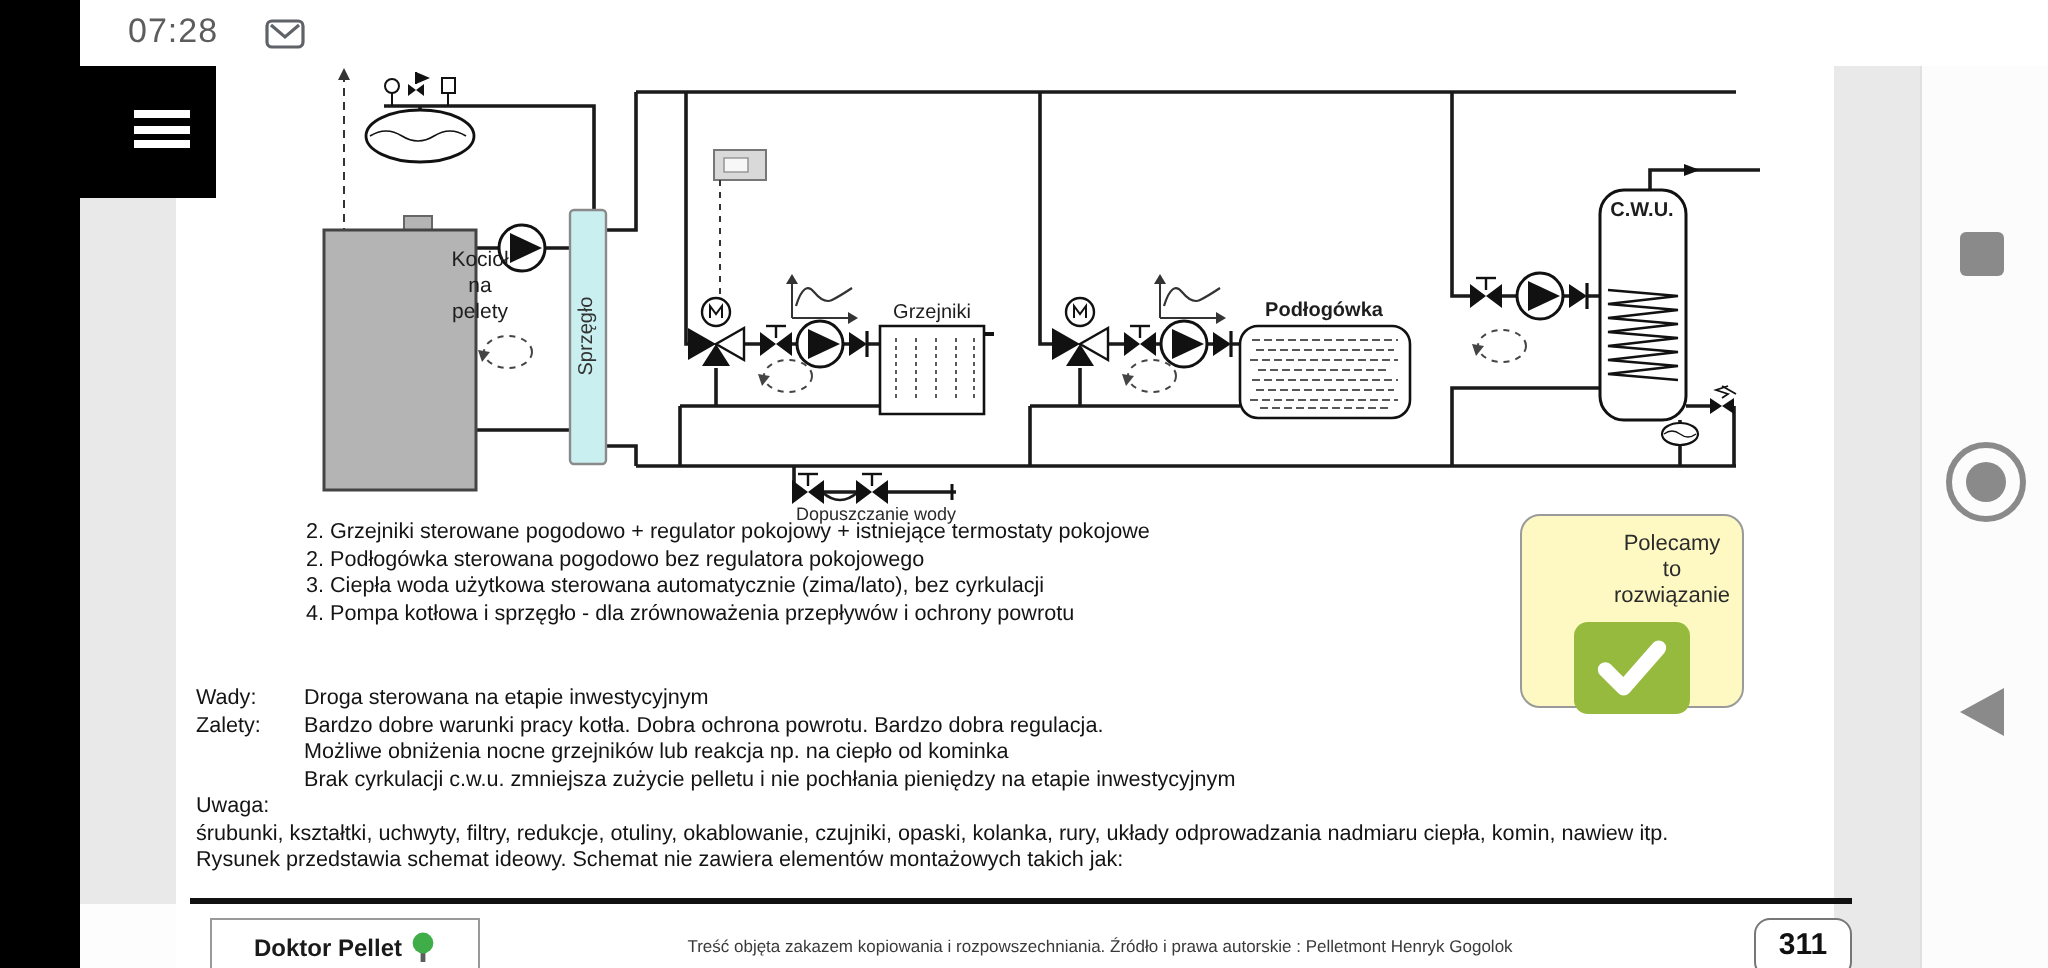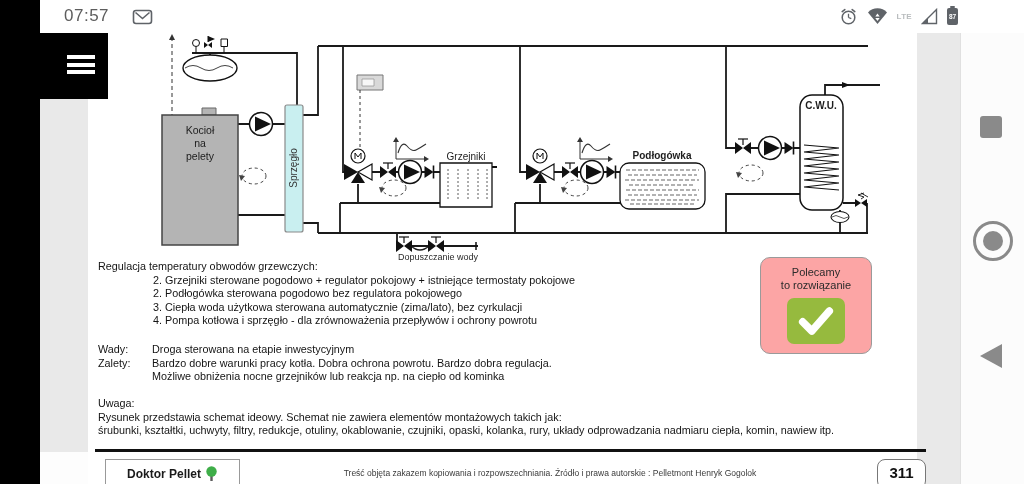--- a/index.html
+++ b/index.html
@@ -58,68 +58,47 @@
   .doc{font-size:10.8px;line-height:13.5px;color:#141414;}
   .reg-block{left:98px;top:260px;width:660px;}
   .reg-items{margin-left:55px;}
   .pc-block{left:98px;top:343px;width:700px;}
   .row{display:flex;}
   .row .lbl{width:54px;flex-shrink:0;}
   .note-block{left:98px;top:397px;width:770px;}
 
   
   .recommend{left:760px;top:257px;width:110px;height:95px;border:1.5px solid #9a9a9a;
-             border-radius:10px;background:#fca5a5;text-align:center;}
+             border-radius:10px;background:#fef9c3;text-align:center;}
   .recommend-text{margin-top:8px;font-size:11px;line-height:13px;color:#2b2b2b;white-space:pre-line;}
   .recommend-check{margin:6px auto 0;width:58px;height:46px;border-radius:7px;
                    background:var(--recommend-green,#96ba3e);display:flex;align-items:center;justify-content:center;}
 
   
   .footer-line{left:95px;top:449px;width:831px;height:2.5px;background:#111;}
   .brand-box{left:105px;top:459px;width:133px;height:28px;border:1px solid #999;background:#fff;
              display:flex;align-items:center;justify-content:center;gap:4px;}
   .brand-text{font-size:12px;font-weight:bold;color:#1a1a1a;}
   .copyright{left:250px;top:468px;width:600px;text-align:center;font-size:8.5px;color:#3a3a3a;}
   .page-badge{left:877px;top:459px;width:47px;height:28px;border:1.5px solid #777;border-radius:8px;
               background:#fff;text-align:center;line-height:26px;font-size:15px;font-weight:bold;}
-  .pre{white-space:pre-line;}
+  .pre{white-space:pre-line;padding-left:40px;}
 </style>
 </head>
 <body>
 
 <div class="abs camera-cutout"></div>
 
 <header class="abs status-bar">
-  <span class="abs clock-time">07:57</span>
+  <span class="abs clock-time">07:28</span>
   <span class="abs gmail-wrap">
     <svg width="21" height="16" viewBox="0 0 21 16">
       <rect x="1.5" y="1.5" width="18" height="13" rx="2.5" fill="none" stroke="#5f6368" stroke-width="1.6"></rect>
       <path d="M3.5,3.5 L10.5,9.5 L17.5,3.5" fill="none" stroke="#5f6368" stroke-width="1.6"></path>
     </svg>
-  </span>
-  <span class="abs sb-right">
-    <svg width="19" height="19" viewBox="0 0 19 19">
-      <circle cx="9.5" cy="10.5" r="6.3" fill="none" stroke="#5f6368" stroke-width="1.5"></circle>
-      <path d="M9.5,10.5 L9.5,6.8 M9.5,10.5 L12.3,11.6" stroke="#5f6368" stroke-width="1.3" fill="none"></path>
-      <path d="M3.2,4.6 L5.8,2.6 M15.8,4.6 L13.2,2.6" stroke="#5f6368" stroke-width="1.6" fill="none" stroke-linecap="round"></path>
-    </svg>
-    <svg width="21" height="17" viewBox="0 0 21 17">
-      <path d="M10.5,16 L1,4.5 A13,13 0 0 1 20,4.5 Z" fill="#5f6368"></path>
-      <path d="M8.3,8.6 L10.5,5.6 L12.7,8.6 Z" fill="#fff"></path>
-      <path d="M8.3,10 L10.5,13 L12.7,10 Z" fill="#fff"></path>
-    </svg>
-    <span class="net-label">LTE</span>
-    <svg width="17" height="17" viewBox="0 0 17 17">
-      <path d="M1.5,15.5 L15.5,15.5 L15.5,1.5 Z" fill="none" stroke="#5f6368" stroke-width="1.4"></path>
-      <path d="M1.5,15.5 L7,15.5 L7,10 Z" fill="#5f6368"></path>
-    </svg>
-    <span class="battery">
-      <span class="battery-nub"></span>
-      <span class="battery-label">87</span>
-    </span>
   </span>
 </header>
 
 <div class="abs app-bg"></div>
 
 <div class="abs page">
 </div>
 
 <svg class="abs diagram" width="840" height="230" viewBox="0 0 840 230">
   <defs>
@@ -314,47 +293,47 @@
 <div class="abs dlabel lbl-boiler pre">Kocioł
 na
 pelety</div>
 <div class="abs dlabel lbl-coupling">Sprzęgło</div>
 <div class="abs dlabel lbl-radiators">Grzejniki</div>
 <div class="abs dlabel lbl-floor">Podłogówka</div>
 <div class="abs dlabel lbl-dhw">C.W.U.</div>
 <div class="abs dlabel lbl-fill">Dopuszczanie wody</div>
 
 <div class="abs doc reg-block">
-  <div>Regulacja temperatury obwodów grzewczych:</div>
   <div class="reg-items">
     <div>2. Grzejniki sterowane pogodowo + regulator pokojowy + istniejące termostaty pokojowe</div>
     <div>2. Podłogówka sterowana pogodowo bez regulatora pokojowego</div>
     <div>3. Ciepła woda użytkowa sterowana automatycznie (zima/lato), bez cyrkulacji</div>
     <div>4. Pompa kotłowa i sprzęgło - dla zrównoważenia przepływów i ochrony powrotu</div>
   </div>
 </div>
 
 <div class="abs doc pc-block">
   <div class="row">
     <span class="lbl">Wady:</span>
     <span>Droga sterowana na etapie inwestycyjnym</span>
   </div>
   <div class="row">
     <span class="lbl">Zalety:</span>
     <span>
       <div>Bardzo dobre warunki pracy kotła. Dobra ochrona powrotu. Bardzo dobra regulacja.</div>
       <div>Możliwe obniżenia nocne grzejników lub reakcja np. na ciepło od kominka</div>
+      <div>Brak cyrkulacji c.w.u. zmniejsza zużycie pelletu i nie pochłania pieniędzy na etapie inwestycyjnym</div>
     </span>
   </div>
 </div>
 
 <div class="abs doc note-block">
   <div>Uwaga:</div>
+  <div>śrubunki, kształtki, uchwyty, filtry, redukcje, otuliny, okablowanie, czujniki, opaski, kolanka, rury, układy odprowadzania nadmiaru ciepła, komin, nawiew itp.</div>
   <div>Rysunek przedstawia schemat ideowy. Schemat nie zawiera elementów montażowych takich jak:</div>
-  <div>śrubunki, kształtki, uchwyty, filtry, redukcje, otuliny, okablowanie, czujniki, opaski, kolanka, rury, układy odprowadzania nadmiaru ciepła, komin, nawiew itp.</div>
 </div>
 
 <div class="abs recommend">
   <div class="recommend-text pre">Polecamy
 to rozwiązanie</div>
   <div class="recommend-check">
     <svg width="40" height="32" viewBox="0 0 48 38">
       <polyline points="8,20 19,31 40,7" fill="none" stroke="#fff" stroke-width="9" stroke-linecap="round" stroke-linejoin="round"></polyline>
     </svg>
   </div>

